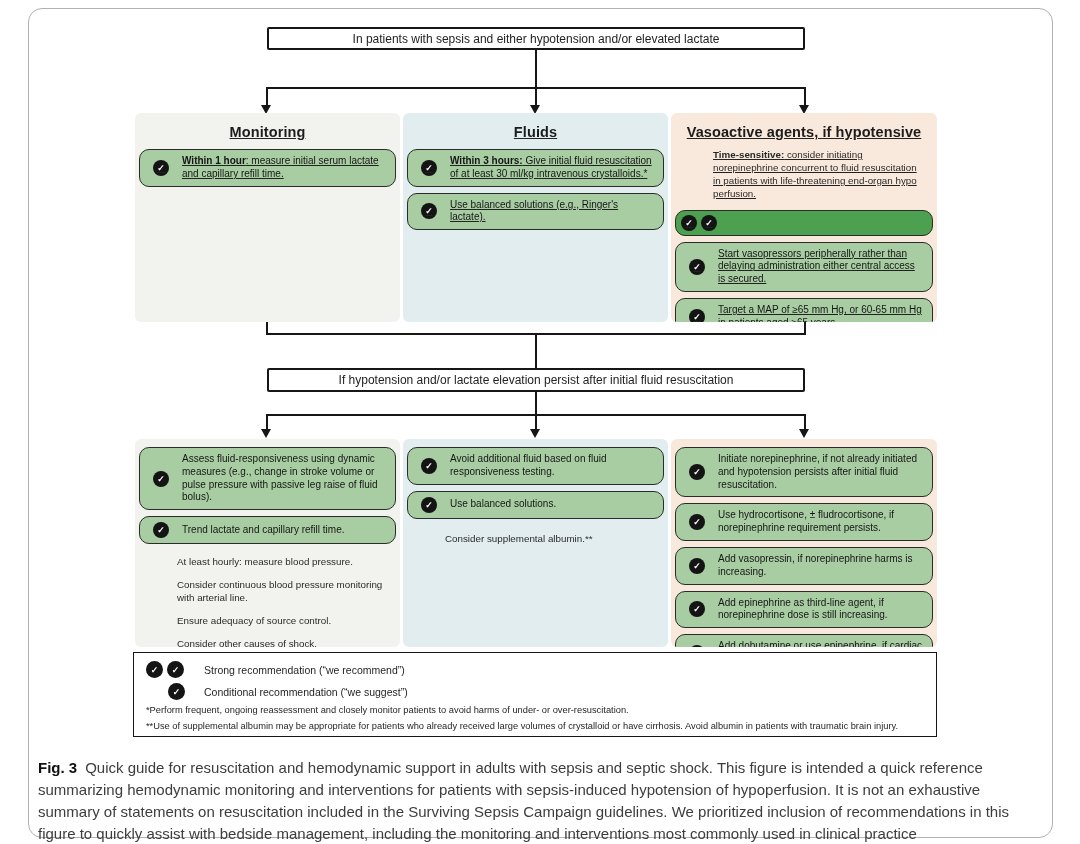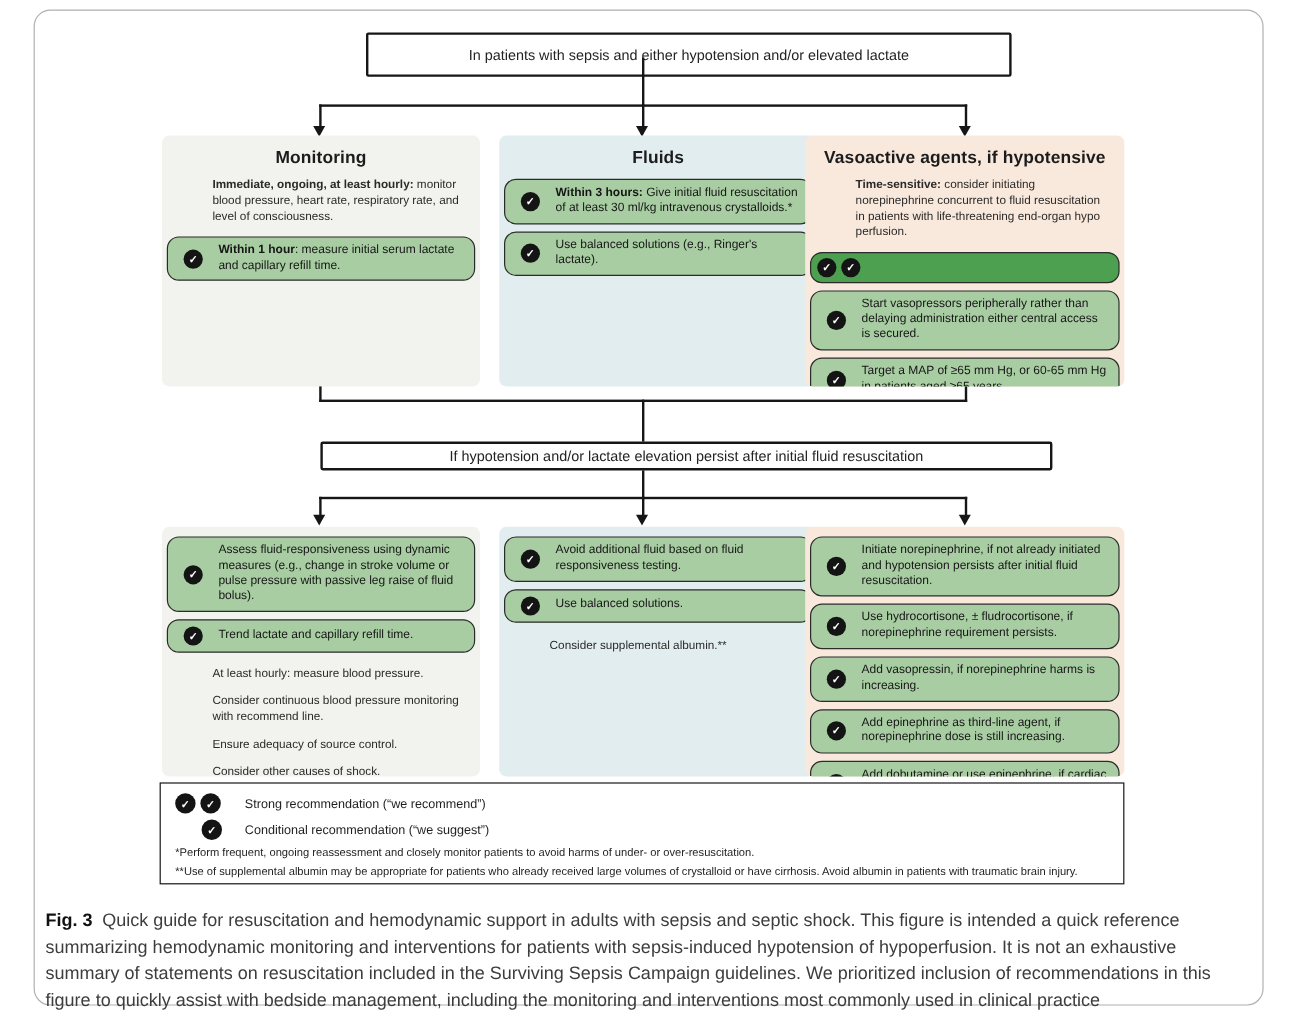--- a/index.html
+++ b/index.html
@@ -11,32 +11,32 @@
   .panel{
     position:absolute;left:28px;top:8px;width:1023px;height:828px;
     border:1px solid #b3b0ae;border-radius:14px;background:#fff;
   }
   
   .flow-box{
     position:absolute;border:2px solid #161616;background:#fff;border-radius:2px;
     display:flex;align-items:center;justify-content:center;
     font-size:12px;color:#232323;box-sizing:border-box;text-align:center;
   }
-  #entry-box{left:267px;top:27px;width:538px;height:37px;margin-left:38px;}
-  #persist-box{left:267px;top:368px;width:610px;height:24px;}
+  #entry-box{left:267px;top:27px;width:538px;height:23px;}
+  #persist-box{left:267px;top:368px;width:538px;height:24px;}
   
   .line{position:absolute;background:#161616;}
   .ah{position:absolute;width:0;height:0;border-left:5.5px solid transparent;
       border-right:5.5px solid transparent;border-top:9px solid #161616;}
   
   .col{position:absolute;border-radius:6px;box-sizing:border-box;padding:8px 12px;overflow:hidden;}
-  .row1{top:113px;height:209px;}
+  .row1{top:113px;height:209px;text-decoration:underline;}
   .row2{top:439px;height:208px;}
   .col-mon{left:135px;width:265px;background:#f2f2ee;}
-  .col-flu{left:416px;width:265px;background:#e2edef;}
+  .col-flu{left:403px;width:265px;background:#e2edef;}
   .col-vas{left:671px;width:266px;background:#f9e9dc;}
   .col h2{margin:3px 0 9px;font-size:14.5px;text-align:center;color:#1c1c1c;letter-spacing:.1px;}
   .intro{margin:2px 2px 9px 30px;font-size:9.8px;line-height:1.32;color:#2a2a2a;}
   .note{margin:0 2px 10px 30px;font-size:9.8px;line-height:1.32;color:#2a2a2a;}
   
   .rec{
     display:flex;align-items:center;background:#a8cda2;border:1.5px solid #2b2b2b;
     border-radius:10px;margin:0 -8px 6px;padding:5px 6px 5px 0;box-sizing:border-box;
   }
   .rec.strong{background:#4ca04f;padding-top:4px;padding-bottom:4px;}
@@ -79,21 +79,20 @@
 <div class="line" style="left:266px;top:87px;width:540px;height:2px;"></div>
 <div class="line" style="left:266px;top:87px;width:2px;height:19px;"></div>
 <div class="ah" style="left:261px;top:105px;"></div>
 <div class="line" style="left:535px;top:87px;width:2px;height:19px;"></div>
 <div class="ah" style="left:530px;top:105px;"></div>
 <div class="line" style="left:804px;top:87px;width:2px;height:19px;"></div>
 <div class="ah" style="left:799px;top:105px;"></div>
 
 <div class="col col-mon row1">
   <h2>Monitoring</h2>
-  <p class="intro"><b>Immediate, ongoing, at least hourly:</b><span> monitor blood pressure, heart rate, respiratory rate, and level of consciousness.</span></p>
   <div class="rec">
     <span class="icon-cell">
         <span class="chk">✓</span>
       </span>
     <p class="rec-text"><b>Within 1 hour</b><span>: measure initial serum lactate and capillary refill time.</span></p>
   </div>
 </div>
 
 <div class="col col-flu row1">
   <h2>Fluids</h2>
@@ -159,21 +158,21 @@
       </span>
     <p class="rec-text">Assess fluid-responsiveness using dynamic measures (e.g., change in stroke volume or pulse pressure with passive leg raise of fluid bolus).</p>
   </div>
   <div class="rec">
     <span class="icon-cell">
         <span class="chk">✓</span>
       </span>
     <p class="rec-text">Trend lactate and capillary refill time.</p>
   </div>
   <p class="note" style="margin-top:12px;">At least hourly: measure blood pressure.</p>
-  <p class="note">Consider continuous blood pressure monitoring with recommend line.</p>
+  <p class="note">Consider continuous blood pressure monitoring with arterial line.</p>
   <p class="note">Ensure adequacy of source control.</p>
   <p class="note">Consider other causes of shock.</p>
 </div>
 
 <div class="col col-flu row2">
   <div class="rec">
     <span class="icon-cell">
         <span class="chk">✓</span>
       </span>
     <p class="rec-text">Avoid additional fluid based on fluid responsiveness testing.</p>

